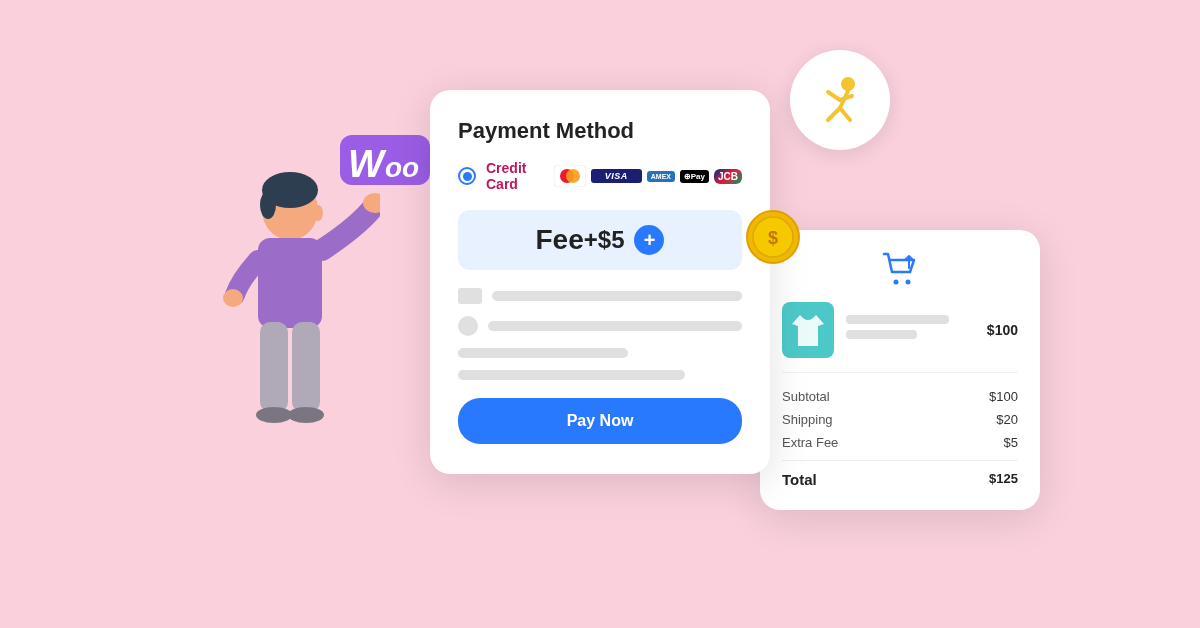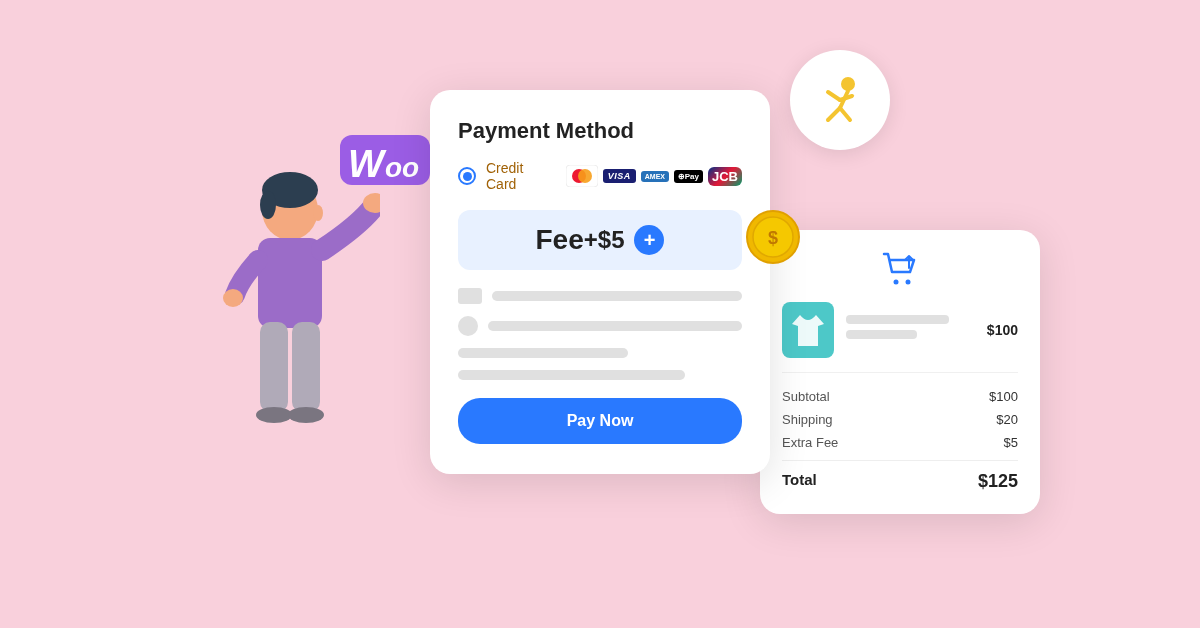--- a/index.html
+++ b/index.html
@@ -83,22 +83,22 @@
 
     .radio-inner {
       width: 9px;
       height: 9px;
       border-radius: 50%;
       background: #2979ff;
     }
 
     .credit-card-label {
       font-size: 14px;
-      font-weight: 400;
-      color: #a16207;
+      font-weight: 700;
+      color: #be185d;
       margin-right: 8px;
     }
 
     .card-icons {
       display: flex;
       gap: 5px;
       align-items: center;
     }
 
     
@@ -291,21 +291,21 @@
       align-items: flex-start;
     }
 
     .order-total-label {
       font-size: 15px;
       font-weight: 700;
       color: #222;
     }
 
     .order-total-value {
-      font-size: 18px;
+      font-size: 13px;
       font-weight: 700;
       color: #222;
     }
 
     
     .coin-icon {
       position: absolute;
       right: 400px;
       top: 210px;
       width: 54px;
@@ -328,21 +328,21 @@
       box-shadow: 0 4px 20px rgba(0,0,0,0.1);
       z-index: 15;
     }
 
     
     .visa-badge {
       background: #1a1f71;
       color: white;
       font-size: 9px;
       font-weight: 900;
-      padding: 2px 5px;
+      padding: 2px 14px;
       border-radius: 3px;
       font-style: italic;
       letter-spacing: 0.5px;
     }
 
     .amex-badge {
       background: #2671b9;
       color: white;
       font-size: 7px;
       font-weight: 700;
@@ -355,21 +355,21 @@
       color: white;
       font-size: 8px;
       font-weight: 600;
       padding: 2px 4px;
       border-radius: 3px;
     }
 
     .jcb-badge {
       background: linear-gradient(135deg, #003087, #e31837, #009f6b);
       color: white;
-      font-size: 13px;
+      font-size: 10px;
       font-weight: 700;
       padding: 2px 4px;
       border-radius: 6px;
     }
   </style>
 </head>
 <body>
 
 <div class="scene">
 

